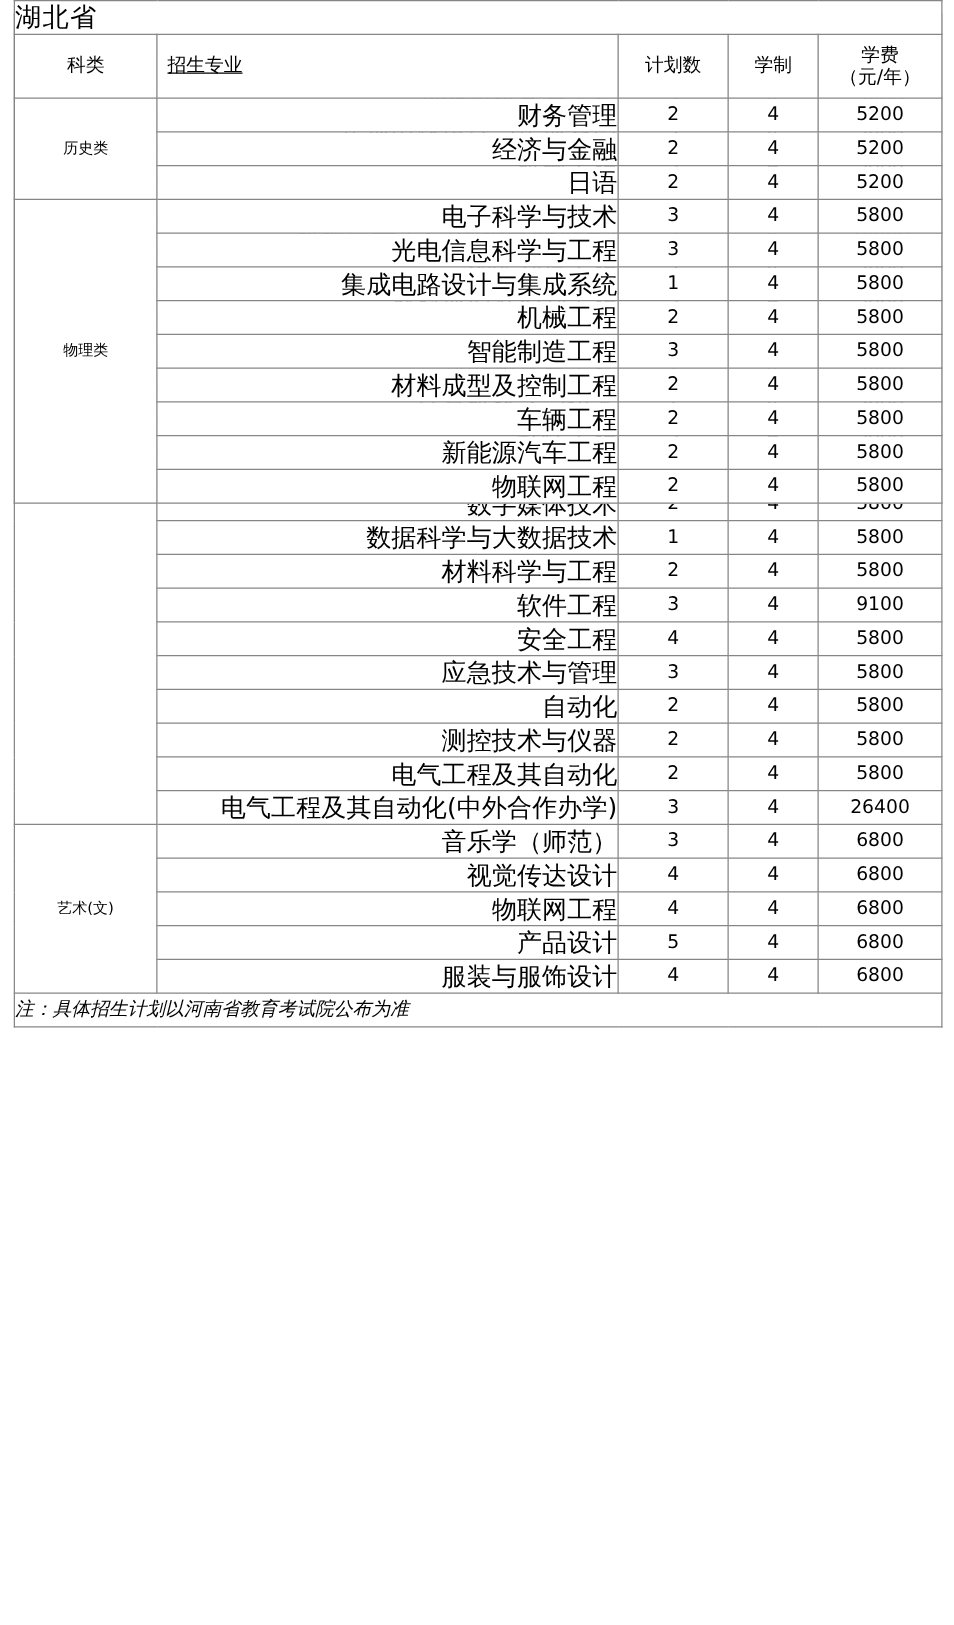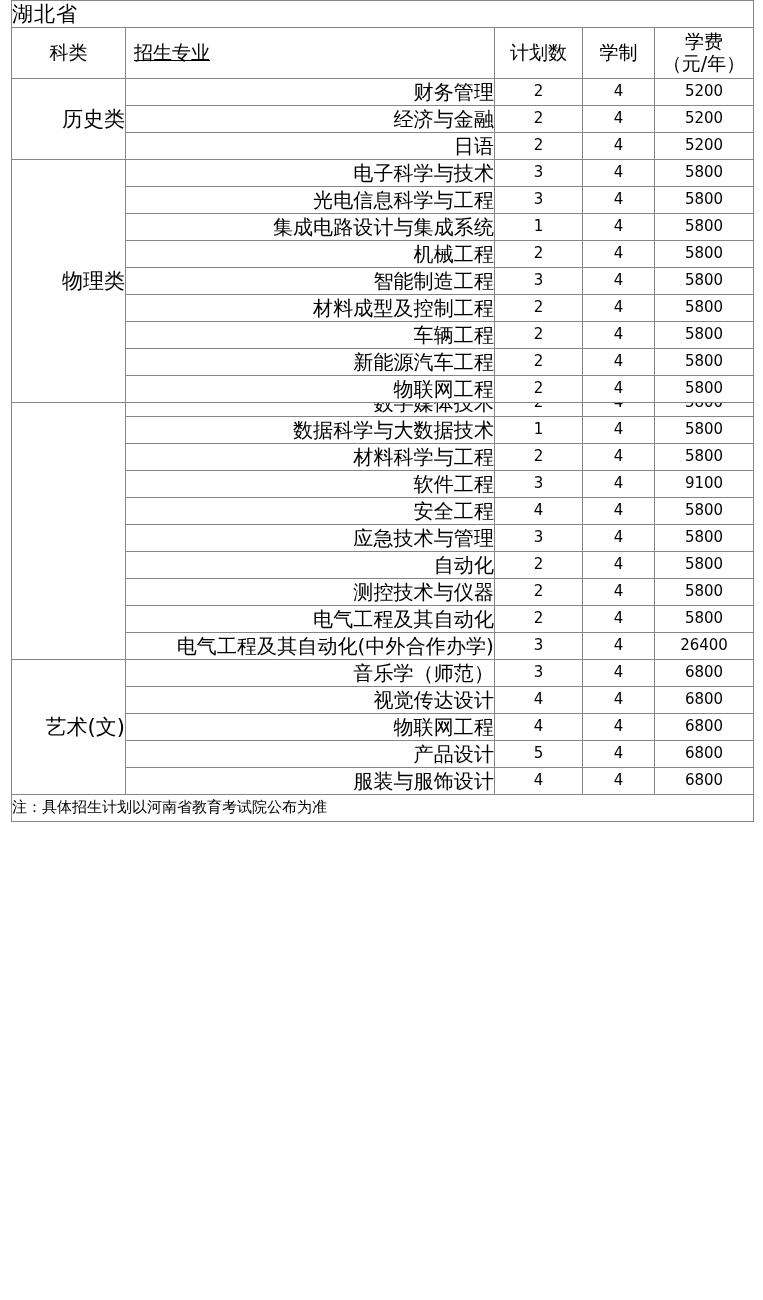--- a/index.html
+++ b/index.html
@@ -40,51 +40,52 @@
     border: 1px solid #868686;
     padding: 0;
     height: 26px;
     line-height: 1.15;
     font-weight: normal;
     vertical-align: middle;
     background: #ffffff;
   }
 
   td.cat {
-    text-align: right;
+    text-align: center;
     vertical-align: middle;
-    font-size: 21px;
+    font-size: 12px;
   }
   td.major {
     text-align: right;
     padding-left: 8px;
     font-size: 20px;
     letter-spacing: 0.1px;
   }
   td.num {
     text-align: center;
     font-size: 15px;
   }
 
   
   tr.hdr td {
     height: 50px;
     text-align: center;
-    font-size: 19px;
+    font-size: 15px;
     vertical-align: middle;
   }
   .fee-head-l1 { display: block; line-height: 1.15; }
   .fee-head-l2 { display: block; line-height: 1.15; }
 
   
   td.note {
     text-align: left;
     padding-left: 10px;
     height: 32px;
     font-size: 15px;
+    font-style: italic;
   }
 
   
   td.province-title {
     text-align: left;
     height: 52px;
     font-size: 21px;
     font-weight: bold;
     letter-spacing: 1px;
   }

